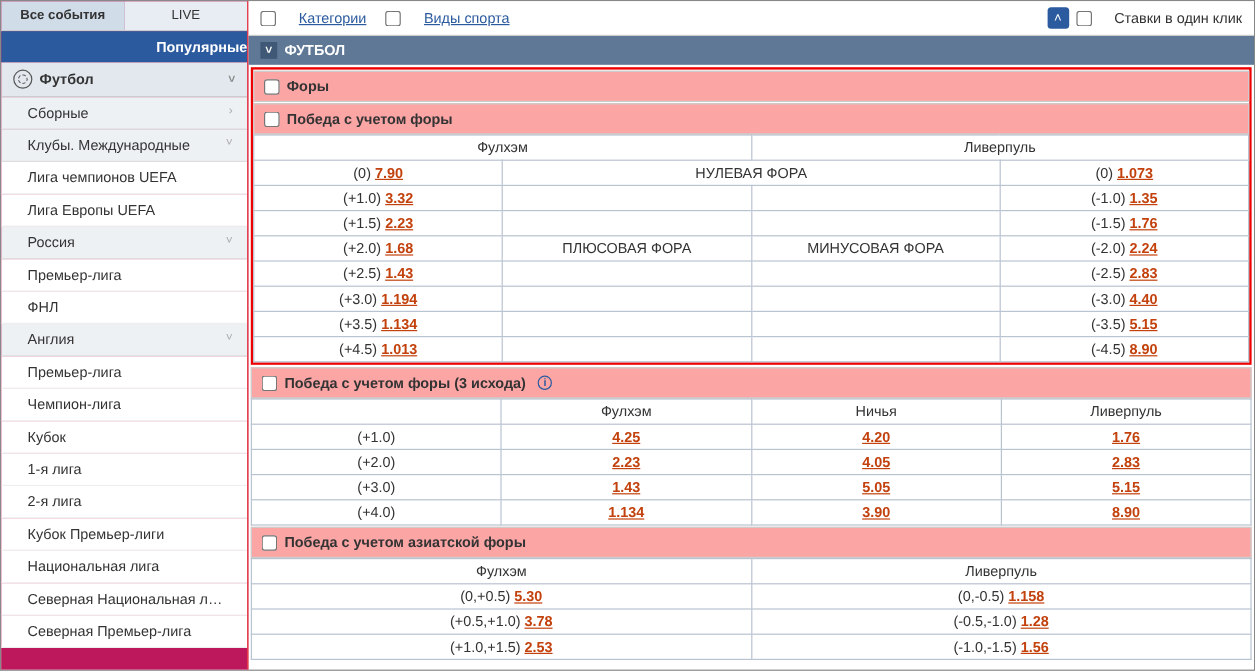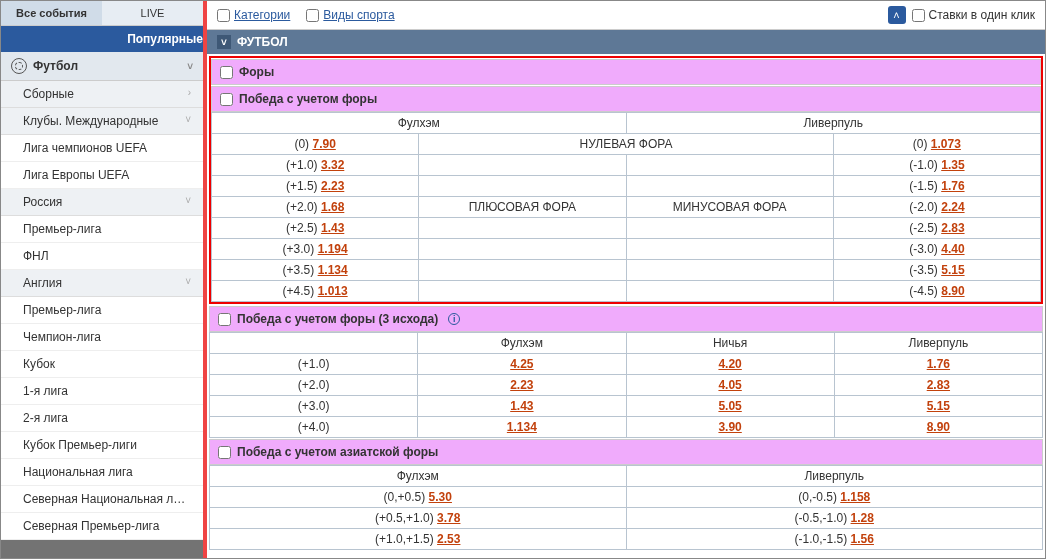--- a/index.html
+++ b/index.html
@@ -1,46 +1,46 @@
 <!DOCTYPE html>
 <html><head>
 <meta charset="utf-8">
 <style>
 * { margin:0; padding:0; box-sizing:border-box; }
 body { font-family: Arial, sans-serif; font-size:12px; background:#fff; color:#333; }
 .app { display:flex; width:1046px; height:559px; border:1px solid #888; position:relative; }
 
 
-.sidebar { width:206px; background:#737373; border-right:4px solid #ef4444; overflow-y:auto; display:flex; flex-direction:column; }
+.sidebar { width:206px; background:#be185d; border-right:1px solid #ef4444; overflow-y:auto; display:flex; flex-direction:column; }
 .tabs { display:flex; }
 .tab { flex:1; text-align:center; padding:6px 0; font-size:11px; background:#e7edf3; border-bottom:1px solid #ccc; cursor:pointer; }
 .tab.active { background:#d0dce8; font-weight:bold; }
 .popular { background:#2b5a9e; color:#fff; text-align:right; padding:6px 0; font-size:12px; font-weight:bold; }
 .cat { display:flex; align-items:center; padding:6px 10px; background:#e2e8ee; border-bottom:1px solid #ccc; cursor:pointer; font-weight:bold; }
 .cat .chev { margin-left:auto; color:#888; font-size:10px; }
 .cat .ico { width:16px; height:16px; margin-right:6px; border:1.5px solid #555; border-radius:50%; position:relative; }
 .cat .ico::after { content:""; position:absolute; inset:3px; border:1px dashed #555; border-radius:50%; }
 .sub { padding:6px 12px 6px 22px; background:#eef1f4; border-bottom:1px solid #ddd; cursor:pointer; display:flex; align-items:flex-start; }
 .sub .chev { margin-left:auto; color:#aaa; font-size:10px; }
 .leaf { padding:6px 12px 6px 22px; background:#fff; border-bottom:1px solid #eee; cursor:pointer; white-space:nowrap; overflow:hidden; text-overflow:ellipsis; }
 
 
 .main { flex:1; display:flex; flex-direction:column; overflow:hidden; }
 .topbar { background:#fff; padding:5px 10px; display:flex; align-items:center; gap:16px; border-bottom:1px solid #ccc; }
-.topbar label { display:flex; align-items:center; gap:4px; cursor:pointer; }
+.topbar label { display:flex; align-items:center; gap:19px; cursor:pointer; }
 .topbar .link { color:#2b5a9e; text-decoration:underline; }
 .topbar .right { margin-left:auto; display:flex; align-items:center; gap:6px; }
 .collapse-btn { width:18px; height:18px; background:#2b5a9e; color:#fff; border-radius:3px; display:flex; align-items:center; justify-content:center; font-size:11px; cursor:pointer; }
 
 .section-head { background:#5e7896; color:#fff; font-weight:bold; padding:5px 10px; display:flex; align-items:center; gap:6px; }
 .section-head .toggle { width:14px; height:14px; background:#3e5876; color:#fff; display:flex; align-items:center; justify-content:center; font-size:10px; cursor:pointer; }
 
 .scroll { overflow-y:auto; flex:1; padding:2px; }
 .redbox { border:2px solid #e00; margin-bottom:2px; }
-.groupbar { background:#f0abfc; border:1px solid #ccc; padding:5px 8px; display:flex; align-items:center; gap:6px; font-weight:bold; margin-top:1px; }
+.groupbar { background:#fca5a5; border:1px solid #ccc; padding:5px 8px; display:flex; align-items:center; gap:6px; font-weight:bold; margin-top:1px; }
 .groupbar input[type=checkbox] { margin:0; }
 .info-ico { width:12px; height:12px; border-radius:50%; border:1px solid #2b5a9e; color:#2b5a9e; font-size:9px; display:inline-flex; align-items:center; justify-content:center; margin-left:4px; }
 
 table { width:100%; border-collapse:collapse; table-layout:fixed; }
 td, th { border:1px solid #b8c4d0; padding:3px 6px; text-align:center; font-size:12px; font-weight:normal; }
 th { background:#fff; }
 td.odd-cell { text-align:center; }
 .hcap { color:#333; }
 .odds { color:#c2410c; font-weight:bold; text-decoration:underline; cursor:pointer; }
 .label-cell { font-weight:normal;margin-top:25px; }

